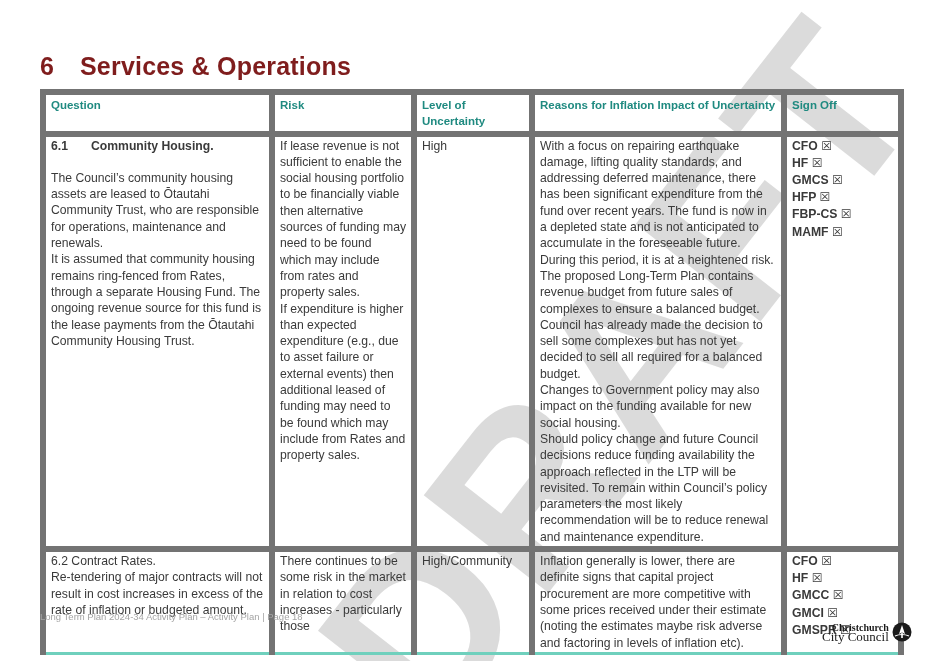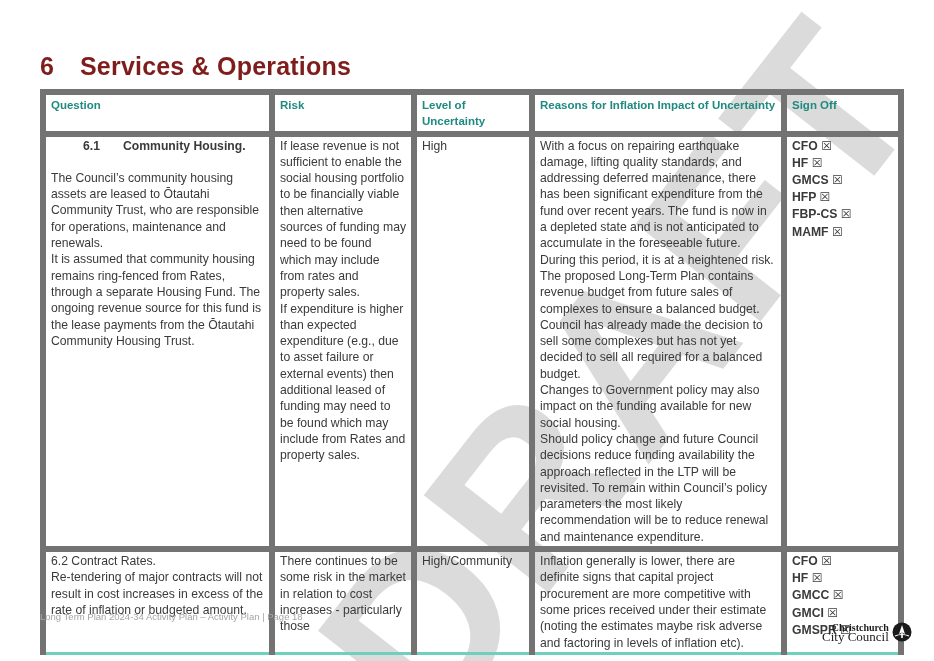--- a/index.html
+++ b/index.html
@@ -17,21 +17,21 @@
     border-collapse: collapse; table-layout: fixed; font-size: 12.2px; line-height: 16.3px;
   }
   table.main th, table.main td {
     border: 6px solid #737373; vertical-align: top; padding: 1px 5px 1px 5px; text-align: left;
   }
   table.main th {
     color: #1f8a80; font-weight: bold; font-size: 11.5px; padding-top: 2px; padding-bottom: 1px;
     border-bottom: 1px solid #6b6b6b;
   }
   table.main tr.last td { border-bottom: 3px solid #6fd0bd; height: 82px; }
-  .q-head { font-weight: bold; margin-left: 32px; }
+  .q-head { font-weight: bold; }
   .q-head .qnum { display: inline-block; width: 40px; }
   .para { display: block; }
   .gap { display: block; height: 16px; }
   .signoff div { font-weight: bold; line-height: 17.2px; }
   .chk { font-weight: normal; font-size: 12px; }
   .watermark {
     position: absolute; left: 215px; top: 240px; font-size: 230px; font-weight: bold;
     color: rgba(190,190,190,0.55); transform: rotate(-52deg); transform-origin: 50% 50%;
     font-family: "Liberation Sans", sans-serif; pointer-events: none; letter-spacing: 6px;
     -webkit-text-stroke: 0;

